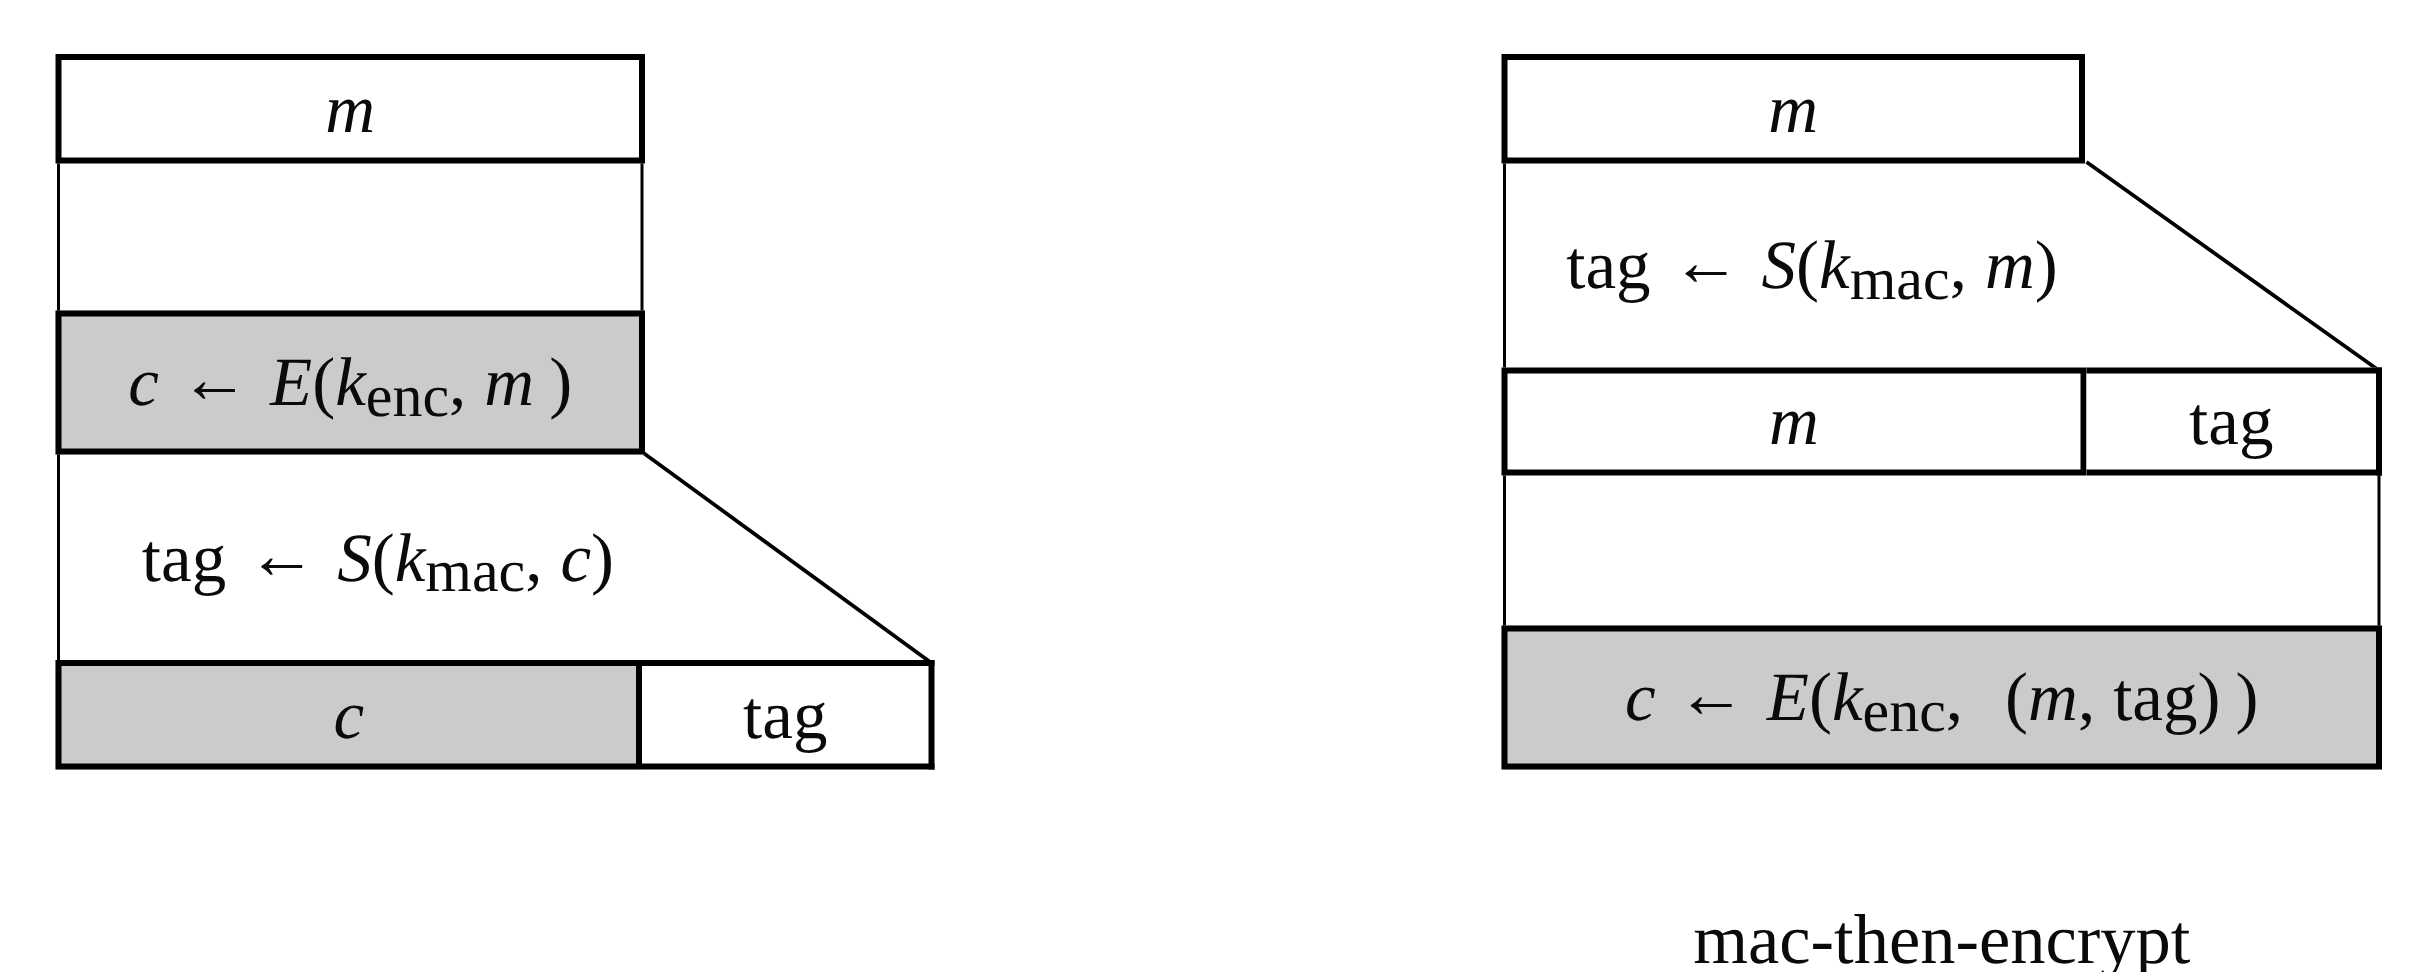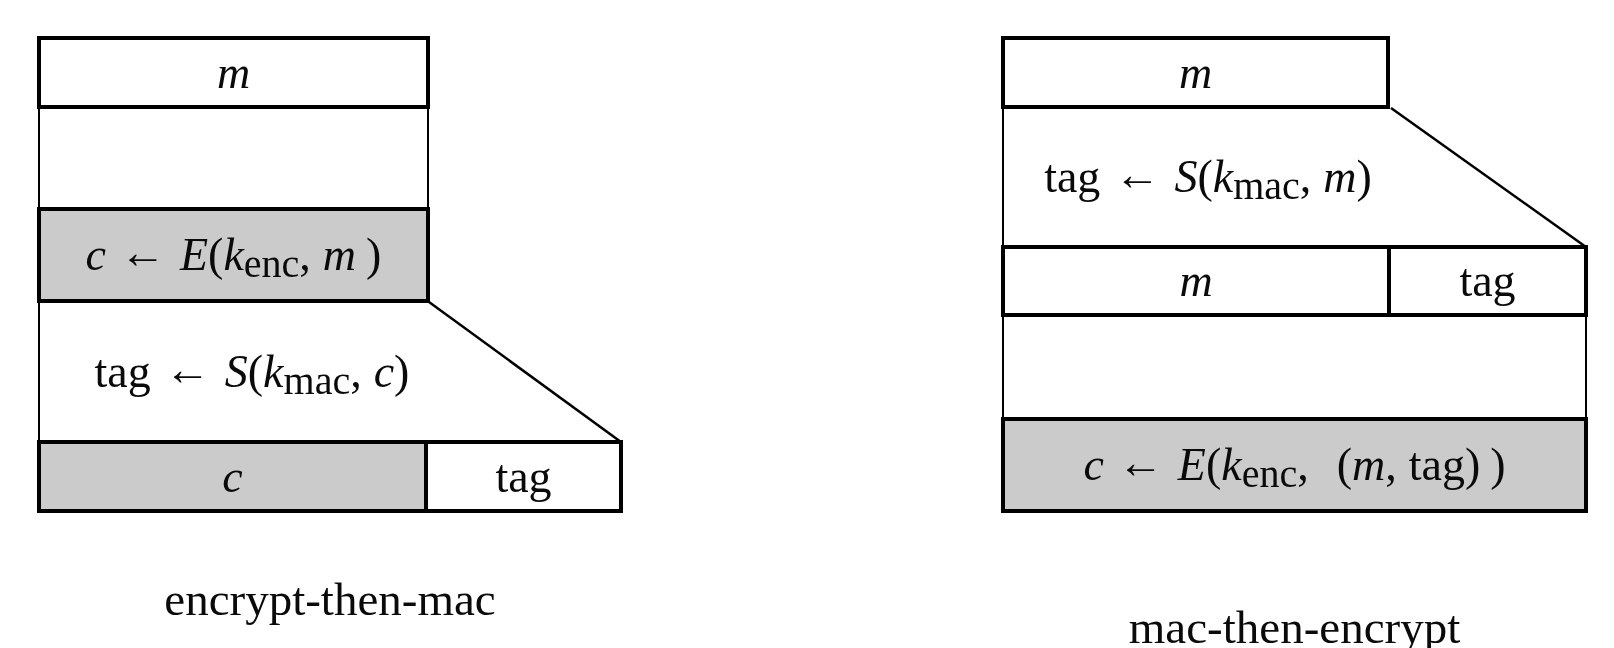--- a/index.html
+++ b/index.html
@@ -116,21 +116,20 @@
     </span>
   </div>
 
   <div class="box gray" style="left:37px; top:440px; width:391px; height:73px;">
     <span class="boxlabel it">c</span>
   </div>
   <div class="box no-left" style="left:428px; top:440px; width:195px; height:73px;">
     <span class="boxlabel rm">tag</span>
   </div>
 
-  <div class="caption" style="left:37px; top:572px; width:586px; height:56px;">encrypt-then-mac</div>
 
   <div class="box" style="left:1001px; top:36px; width:389px; height:73px;">
     <span class="boxlabel it">m</span>
   </div>
 
   <div class="floating" style="left:1001px; top:109px; width:414px; height:136px;">
     <span class="formula">
       <span class="rm">tag</span>
       <span class="arrow">←</span>
       <span class="it">S</span>

